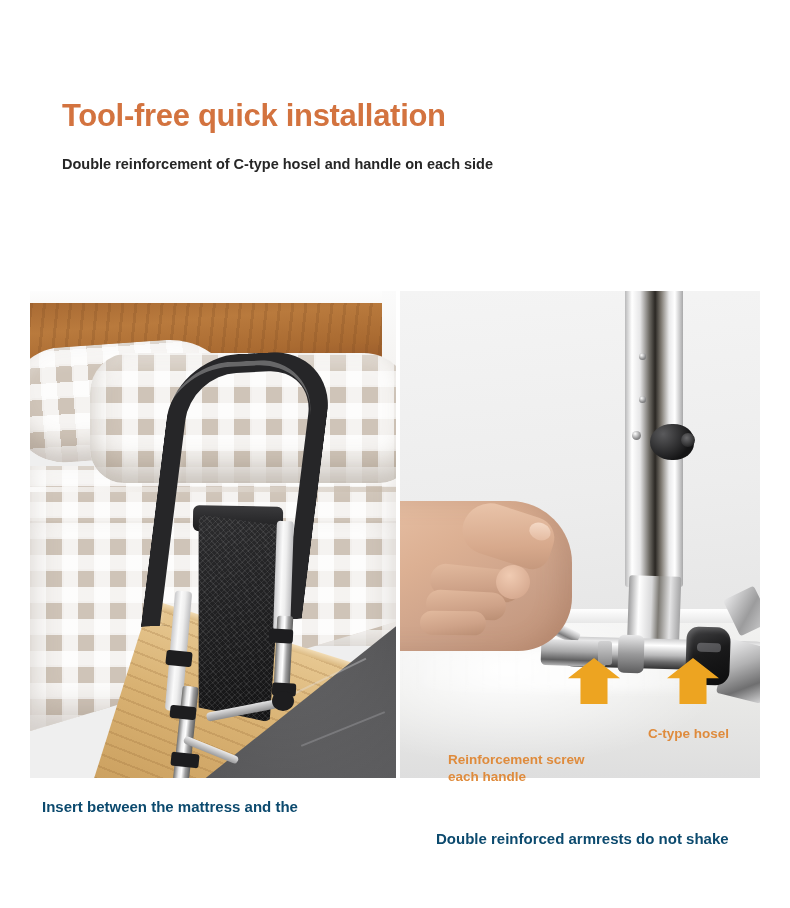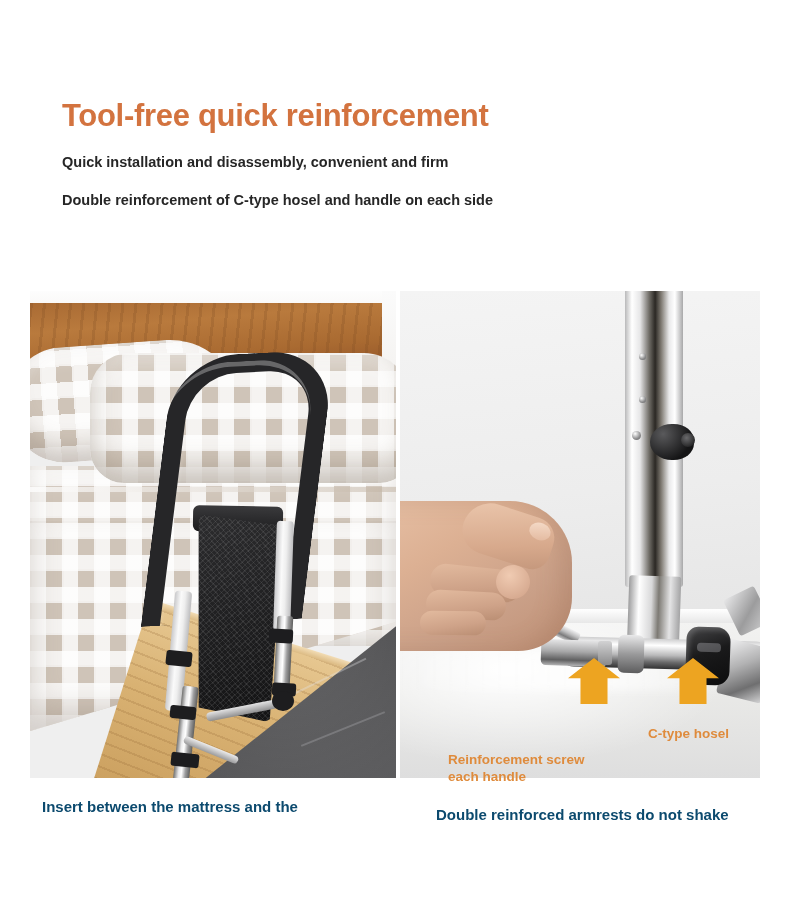--- a/index.html
+++ b/index.html
@@ -378,28 +378,27 @@
   .lbl-screw{ left:448px; top:717px;margin-top:35px; }
   .lbl-hosel{ left:648px; top:726px; white-space:nowrap; }
 
   
   .cap{
     position:absolute;
     font-size:15px; font-weight:bold; color:#0c4a6e;
     line-height:1.35;
   }
   .cap-left{ left:42px; top:797px; }
-  .cap-right{ left:436px; top:805px; white-space:nowrap; }
+  .cap-right{ left:436px; top:829px; white-space:nowrap; }
 </style>
 </head>
 <body>
 
 <div class="header">
-  <div class="h-title">Tool-free quick reinforcement</div>
-  <div class="h-line h-line1">Quick installation and disassembly, convenient and firm</div>
+  <div class="h-title">Tool-free quick installation</div>
   <div class="h-line h-line2">Double reinforcement of C-type hosel and handle on each side</div>
 </div>
 
 <div class="photos">
 
   <div class="photo photo-left">
     <div class="pl-wall"></div>
     <div class="pl-headboard"></div>
     <div class="pl-headboard-edge"></div>
     <div class="pl-rightwall"></div>

